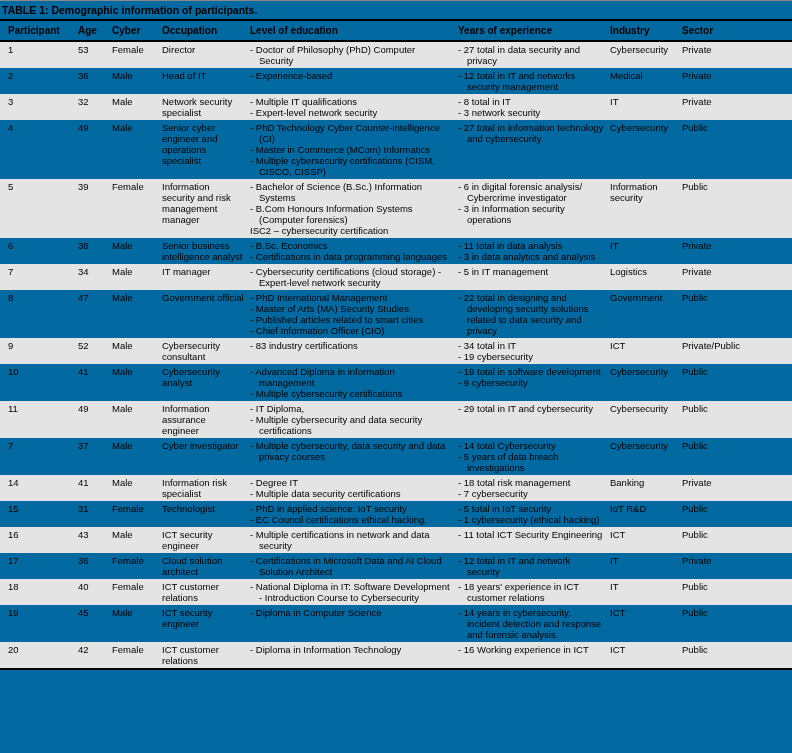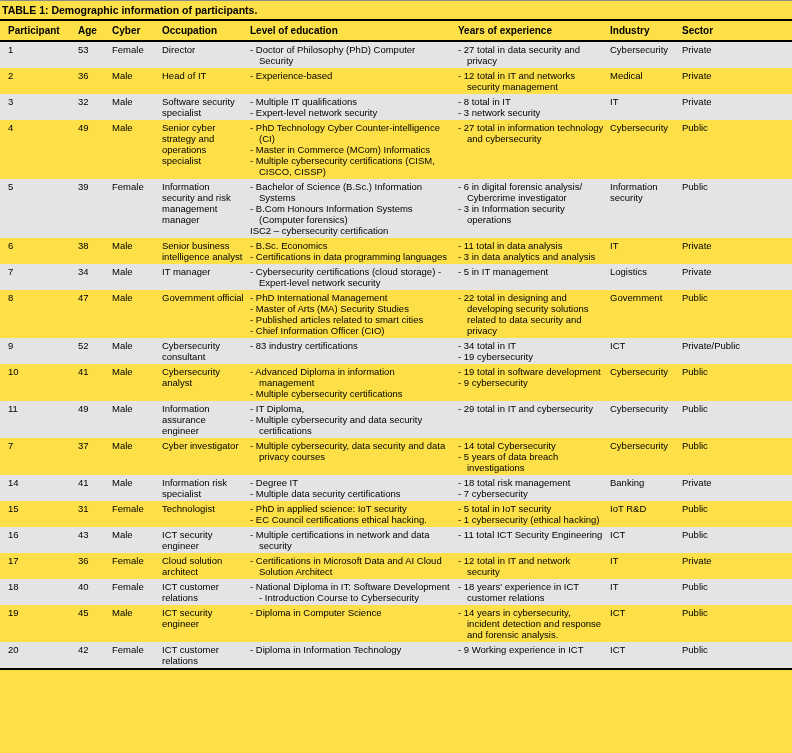--- a/index.html
+++ b/index.html
@@ -1,21 +1,21 @@
 <!DOCTYPE html>
 <html><head>
 <meta charset="utf-8">
 <style>
   * { box-sizing: border-box; margin: 0; padding: 0; }
   html, body { background: #ffffff; }
   body { font-family: "Liberation Sans", sans-serif; }
   .page {
     width: 792px;
     height: 753px;
-    background: #fde047;
+    background: #0369a1;
     overflow: hidden;
     position: relative;
   }
   .table-title {
     font-size: 10.5px;
     font-weight: bold;
     color: #000;
     border-top: 1px solid #8a8a8a;
     border-bottom: 2px solid #000;
     padding: 3px 4px 3px 2px;
@@ -120,37 +120,37 @@
           <td>
             <div class="li">- 12 total in IT and networks security management</div>
           </td>
           <td>Medical</td>
           <td>Private</td>
         </tr>
         <tr>
           <td>3</td>
           <td>32</td>
           <td>Male</td>
-          <td>Software security specialist</td>
+          <td>Network security specialist</td>
           <td>
             <div class="li">- Multiple IT qualifications</div>
             <div class="li">- Expert-level network security</div>
           </td>
           <td>
             <div class="li">- 8 total in IT</div>
             <div class="li">- 3 network security</div>
           </td>
           <td>IT</td>
           <td>Private</td>
         </tr>
         <tr>
           <td>4</td>
           <td>49</td>
           <td>Male</td>
-          <td>Senior cyber strategy and operations specialist</td>
+          <td>Senior cyber engineer and operations specialist</td>
           <td>
             <div class="li">- PhD Technology Cyber Counter-intelligence (CI)</div>
             <div class="li">- Master in Commerce (MCom) Informatics</div>
             <div class="li">- Multiple cybersecurity certifications (CISM, CISCO, CISSP)</div>
           </td>
           <td>
             <div class="li">- 27 total in information technology and cybersecurity</div>
           </td>
           <td>Cybersecurity</td>
           <td>Public</td>
@@ -370,21 +370,21 @@
         </tr>
         <tr>
           <td>20</td>
           <td>42</td>
           <td>Female</td>
           <td>ICT customer relations</td>
           <td>
             <div class="li">- Diploma in Information Technology</div>
           </td>
           <td>
-            <div class="li">- 9 Working experience in ICT</div>
+            <div class="li">- 16 Working experience in ICT</div>
           </td>
           <td>ICT</td>
           <td>Public</td>
         </tr>
       </tbody>
   </table>
 
 
 </div>
 

